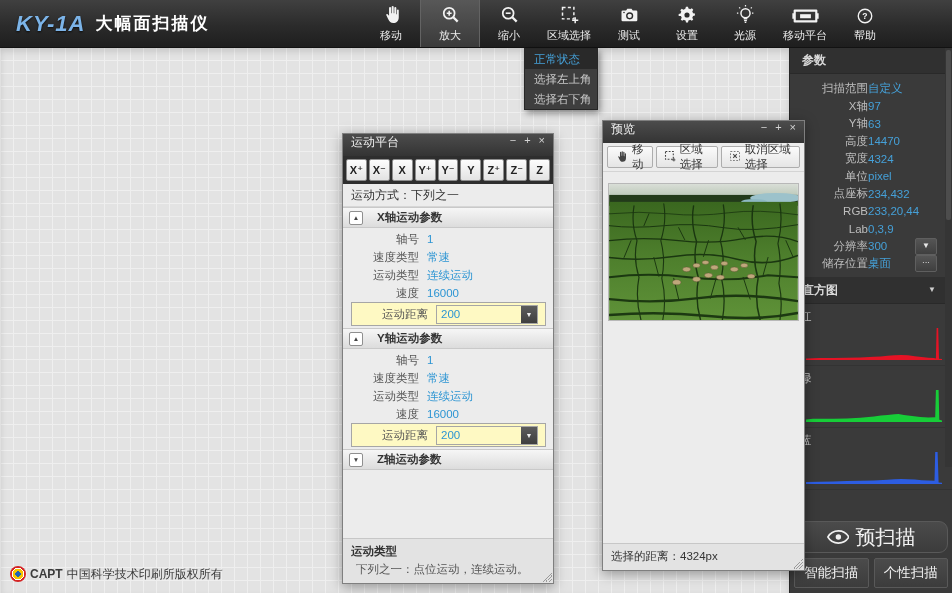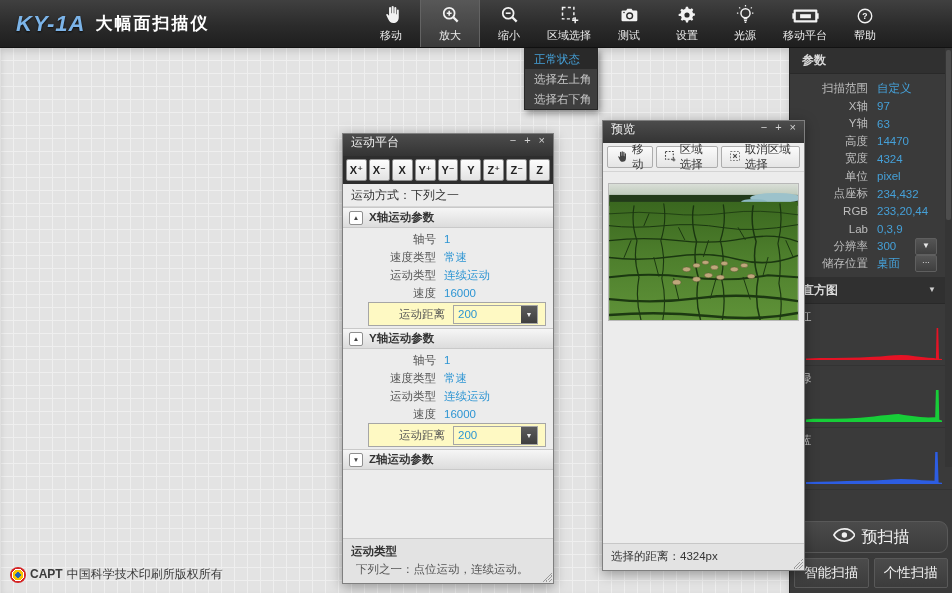--- a/index.html
+++ b/index.html
@@ -36,33 +36,33 @@
   
   .right-panel{position:absolute;top:47px;right:0;width:162px;bottom:0;background:#3a3a3a;
                border-left:1px solid #262626;}
   .rp-header{height:26px;line-height:26px;background:#303030;color:#dadada;font-size:12px;
              font-weight:bold;padding-left:12px;border-bottom:1px solid #292929;
              display:flex;align-items:center;}
   .rp-header .hdr-arrow{margin-left:auto;margin-right:16px;font-size:8px;color:#cfcfcf;cursor:pointer;}
   .prows{padding:6px 0 4px;}
   .prow{display:flex;height:17.5px;align-items:center;font-size:11.5px;}
   .plabel{width:78px;text-align:right;color:#bdbdbd;flex:none;}
-  .pvalue{margin-left:9px;color:#45a0d8;text-align:center;}
+  .pvalue{margin-left:0;color:#45a0d8;text-align:center;}
   .side-btn{margin-left:auto;margin-right:15px;width:20px;height:15px;
             background:linear-gradient(#555,#3f3f3f);border:1px solid #5f5f5f;border-radius:2px;
             color:#e8e8e8;font-size:8px;line-height:13px;text-align:center;cursor:pointer;}
   .hist-block{padding:5px 0 3px 10px;border-bottom:1px solid #333;}
   .hist-label{color:#c9c9c9;font-size:11.5px;margin-bottom:2px;}
   .hist-chart{margin-left:6px;}
   .hist-chart svg{display:block;}
   .rp-scroll{position:absolute;right:0;top:0;width:7px;height:420px;background:#353535;}
   .rp-thumb{position:absolute;top:3px;left:1px;width:5px;height:170px;background:#4d4d4d;border-radius:2px;}
   .scan-area{position:absolute;left:0;right:0;bottom:0;padding:0 4px 5px;}
   .btn-prescan{height:30px;margin:0 0 5px;background:linear-gradient(#4b4b4b,#3c3c3c);
-               border:1px solid #595959;border-radius:9px;color:#f2f2f2;font-size:16px;
+               border:1px solid #595959;border-radius:9px;color:#f2f2f2;font-size:20px;
                display:flex;align-items:center;justify-content:center;gap:6px;cursor:pointer;}
   .btn-row{display:flex;gap:5px;font-family:Liberation Serif, serif;}
   .btn-scan{flex:1;height:28px;background:linear-gradient(#4b4b4b,#3c3c3c);
             border:1px solid #595959;border-radius:2px;color:#f2f2f2;font-size:13.5px;
             display:flex;align-items:center;justify-content:center;cursor:pointer;}
   
   .panel{position:absolute;background:#ececec;border:1px solid #7f7f7f;
          box-shadow:0 3px 12px rgba(0,0,0,.35);z-index:40;}
   #motion-panel{left:342px;top:133px;width:210px;height:449px;}
   #preview-panel{left:578px;top:120px;width:201px;height:449px;margin-left:24px;}
@@ -71,25 +71,25 @@
   .pt-controls{margin-left:auto;display:flex;gap:8px;}
   .pt-btn{color:#d4d4d4;font-size:11px;line-height:12px;cursor:pointer;}
   .axis-row{background:#2e2e2e;padding:3px;display:flex;gap:2px;}
   .axis-btn{flex:1;height:20px;background:linear-gradient(#fdfdfd,#e3e3e3);
             border:1px solid #8e8e8e;border-radius:2px;font-size:11px;font-weight:bold;
             color:#222;display:flex;align-items:center;justify-content:center;cursor:pointer;}
   .mode-row{height:22px;line-height:22px;padding-left:8px;font-size:12px;color:#333;
             border-bottom:1px solid #d6d6d6;}
   .sec-header{height:19px;background:linear-gradient(#f6f6f6,#dcdcdc);
               border-top:1px solid #c9c9c9;border-bottom:1px solid #c9c9c9;
-              display:flex;align-items:center;gap:6px;padding-left:6px;font-size:11.5px;
+              display:flex;align-items:center;gap:14px;padding-left:6px;font-size:11.5px;
               font-weight:bold;color:#333;cursor:pointer;}
   .sec-toggle{width:12px;height:12px;background:#fff;border:1px solid #8f8f8f;border-radius:2px;
               font-size:6.5px;line-height:11px;text-align:center;color:#444;flex:none;}
-  .mrows{padding:2px 0;margin-left:17px;}
+  .mrows{padding:2px 0;}
   .mrow{display:flex;align-items:center;height:18px;font-size:11.5px;}
   .mlabel{width:76px;text-align:right;color:#555;flex:none;}
   .mvalue{margin-left:8px;color:#2d95d3;}
   .mrow.combo{height:22px;}
   .combo{margin-left:8px;flex:1;margin-right:7px;height:17px;background:#fef9c3;
          border:1px solid #a6a6a6;display:flex;align-items:center;cursor:pointer;}
   .combo-val{padding-left:4px;color:#2d95d3;}
   .combo-arrow{margin-left:auto;width:16px;height:100%;
                background:linear-gradient(#5c5c5c,#3f3f3f);color:#eee;font-size:7px;
                display:flex;align-items:center;justify-content:center;}
@@ -100,21 +100,21 @@
   .grip{position:absolute;right:1px;bottom:1px;width:10px;height:10px;cursor:nwse-resize;
         background:linear-gradient(135deg,transparent 50%,#9a9a9a 50%,#9a9a9a 55%,transparent 55%,
         transparent 65%,#9a9a9a 65%,#9a9a9a 70%,transparent 70%,transparent 80%,#9a9a9a 80%,#9a9a9a 85%,transparent 85%);}
   
   .pv-toolbar{padding:3px 4px;border-bottom:1px solid #d4d4d4;display:flex;gap:3px;}
   .pv-btn{height:20px;background:linear-gradient(#fbfbfb,#e5e5e5);border:1px solid #adadad;
           border-radius:2px;font-size:11.5px;color:#333;display:flex;align-items:center;
           gap:4px;padding:0 7px;cursor:pointer;}
   .pv-image{margin:11px 5px 0;border:1px solid #b8b8b8;line-height:0;cursor:crosshair;}
   
-  .copyright{position:absolute;left:10px;bottom:10px;display:flex;align-items:flex-end;gap:2px;
+  .copyright{position:absolute;left:10px;bottom:10px;display:flex;align-items:flex-start;gap:2px;
              font-size:12px;color:#3a3a3a;z-index:5;}
   .capt-logo{width:16px;height:16px;border-radius:50%;margin-right:2px;
              background:radial-gradient(circle,#1f63b5 0 24%,#f5c400 24% 46%,#fff 46% 56%,#d42525 56% 100%);}
   .capt-text b{margin-right:4px;}
 </style>
 </head>
 <body>
 
 <div class="topbar">
   <span class="logo">KY-1A</span>

